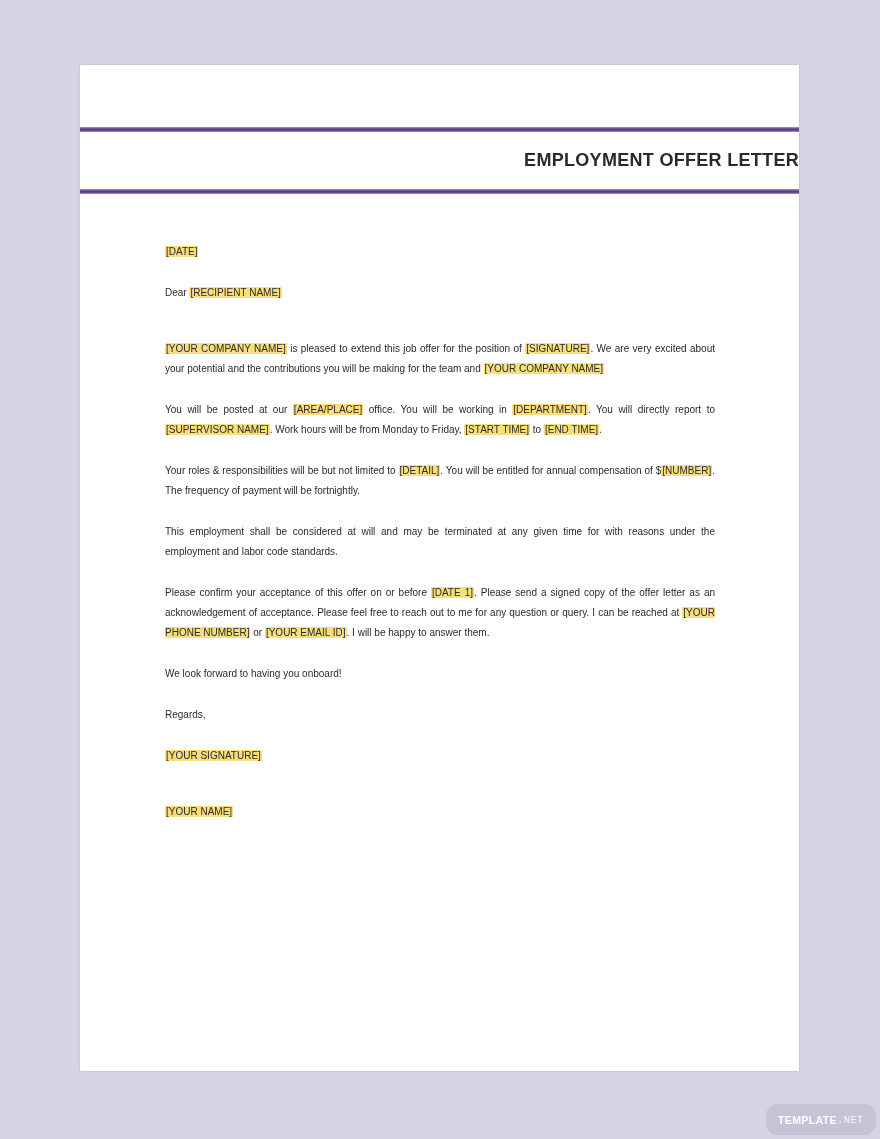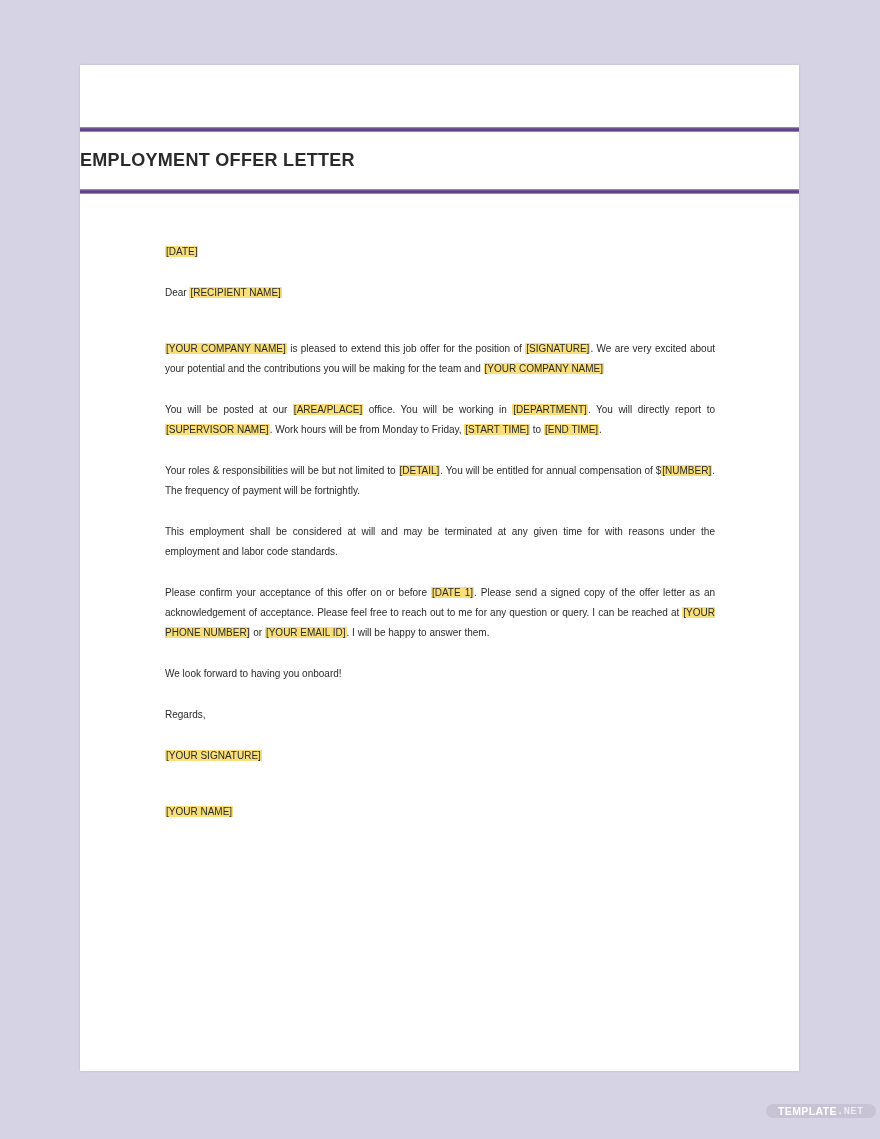--- a/index.html
+++ b/index.html
@@ -31,21 +31,21 @@
       var(--rule_dark, #5e4287) 68%,
       var(--rule_light, #b19cc9) 100%);
   }
   .rule-top { top: 62px; }
   .rule-bottom { top: 124px; }
   .doc-title {
     position: absolute;
     top: 84px;
     left: 0;
     right: 0;
-    text-align: left;
+    text-align: right;
     font-size: 18px;
     line-height: 22px;
     font-weight: bold;
     letter-spacing: 0.3px;
     color: var(--text, #1f1f1f);
   }
   .letter-body {
     position: absolute;
     left: 85px;
     right: 84px;
@@ -58,21 +58,21 @@
   .para.justify { text-align: justify; }
   .para.gap-large { margin-bottom: 36px; }
   .hl {
     background: var(--highlight, #f9df7b);
     padding: 0 1px;
   }
   .watermark {
     position: absolute;
     left: 766px;
     top: 1104px;
-    height: 14px;
+    height: 31px;
     padding: 0 12px;
     border-radius: 12px;
     background: var(--watermark_bg, #c7c3d5);
     display: flex;
     align-items: center;
     justify-content: center;
     font-size: 10.5px;
     letter-spacing: 0.4px;
     color: var(--watermark_text, #ffffff);
     font-weight: bold;

